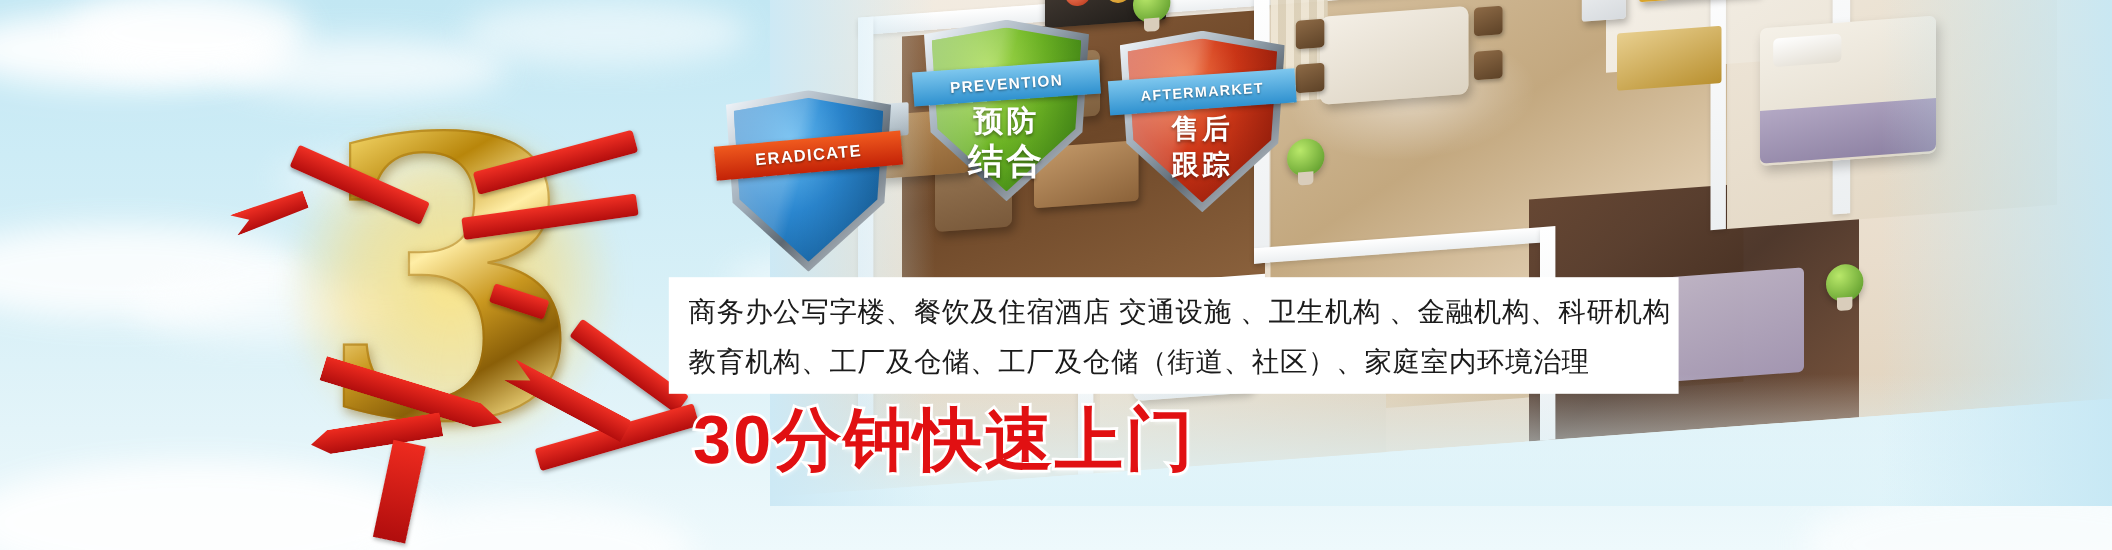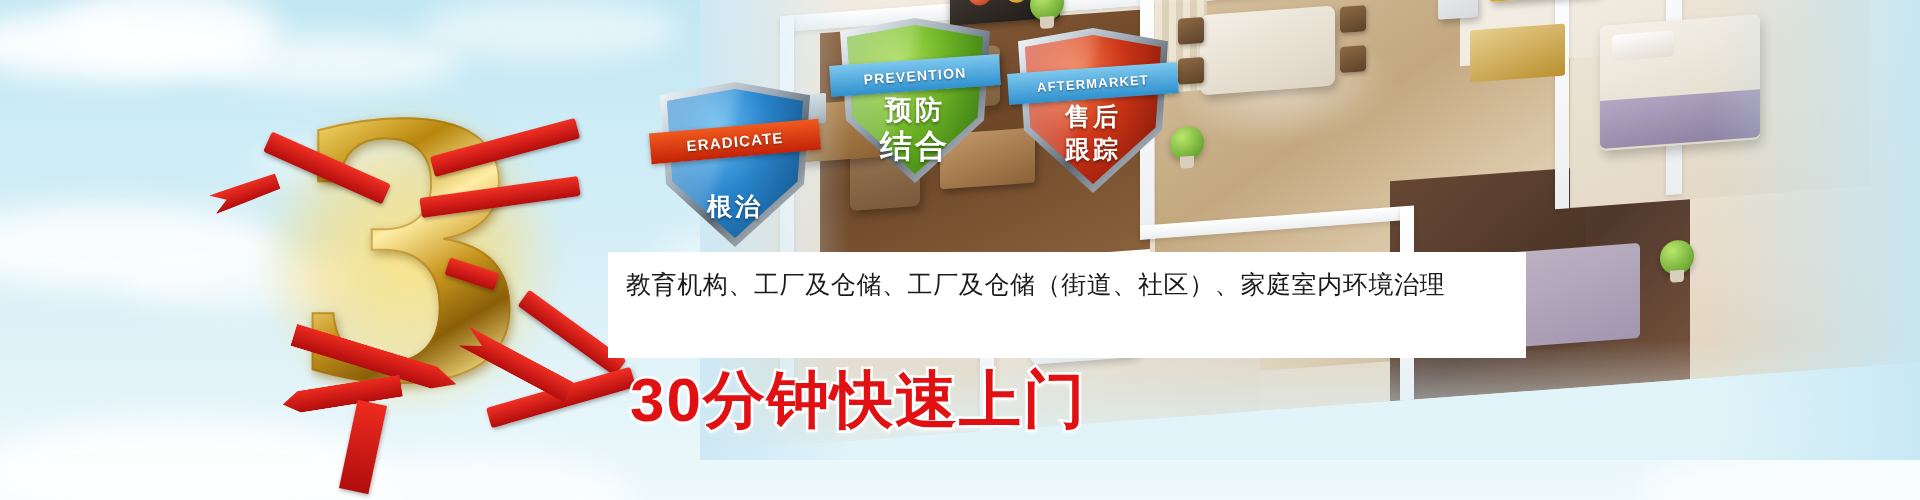--- a/index.html
+++ b/index.html
@@ -356,21 +356,20 @@
   <div id="arrow-ribbon">
     <div class="ar ar1"></div>
     <div class="ar ar2"></div>
     <div class="ar ar3"></div>
   </div>
 
   <div class="shield" id="shield-1">
     <div class="rim"></div>
     <div class="inner"></div>
     <div class="gloss"></div>
-    <div class="cn cn2">根治</div>
     <div class="band">
       <span class="bandtxt">ERADICATE</span>
     </div>
   </div>
 
   <div class="shield" id="shield-2">
     <div class="rim"></div>
     <div class="inner"></div>
     <div class="gloss"></div>
     <div class="cn cn1">预防</div>
@@ -385,18 +384,19 @@
     <div class="inner"></div>
     <div class="gloss"></div>
     <div class="cn cn1">售后</div>
     <div class="cn cn2">跟踪</div>
     <div class="band">
       <span class="bandtxt">AFTERMARKET</span>
     </div>
   </div>
 
   <div id="desc-panel">
+    <div class="line">商务办公写字楼、餐饮及住宿酒店 交通设施 、卫生机构 、金融机构、科研机构</div>
     <div class="line">教育机构、工厂及仓储、工厂及仓储（街道、社区）、家庭室内环境治理</div>
   </div>
 
   <div id="headline">30分钟快速上门</div>
 
 </div>
 
 </body></html>

